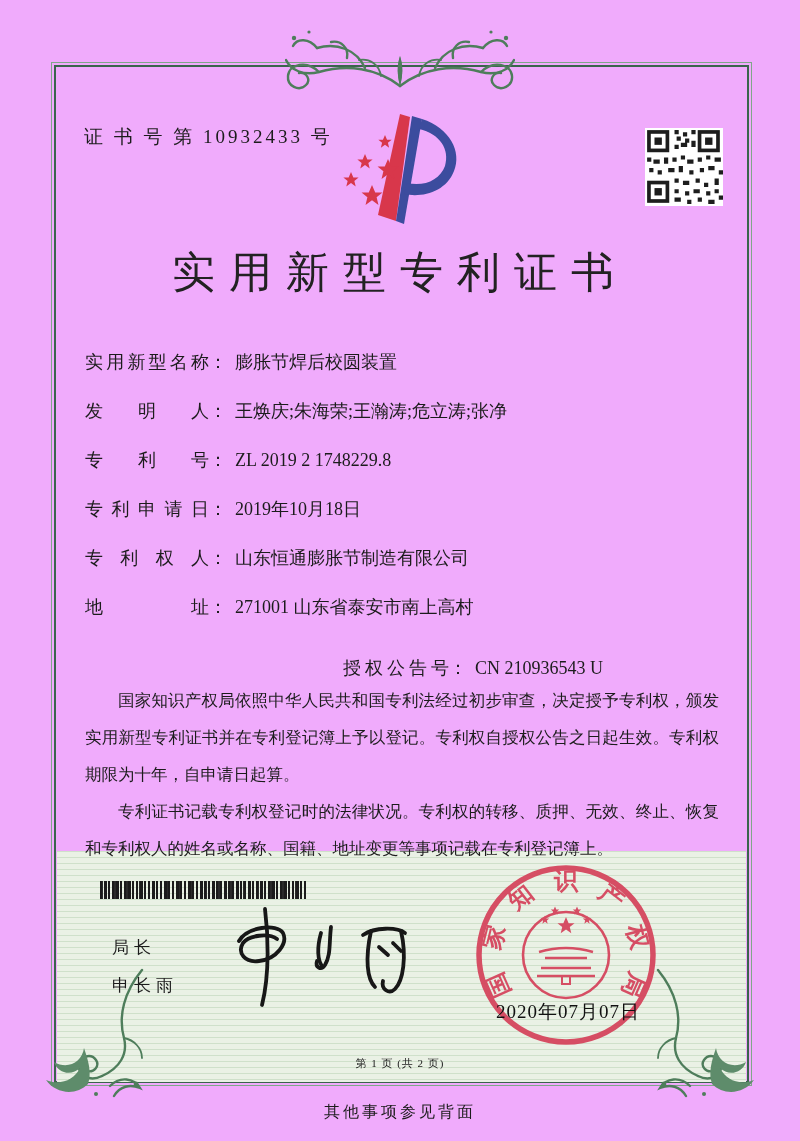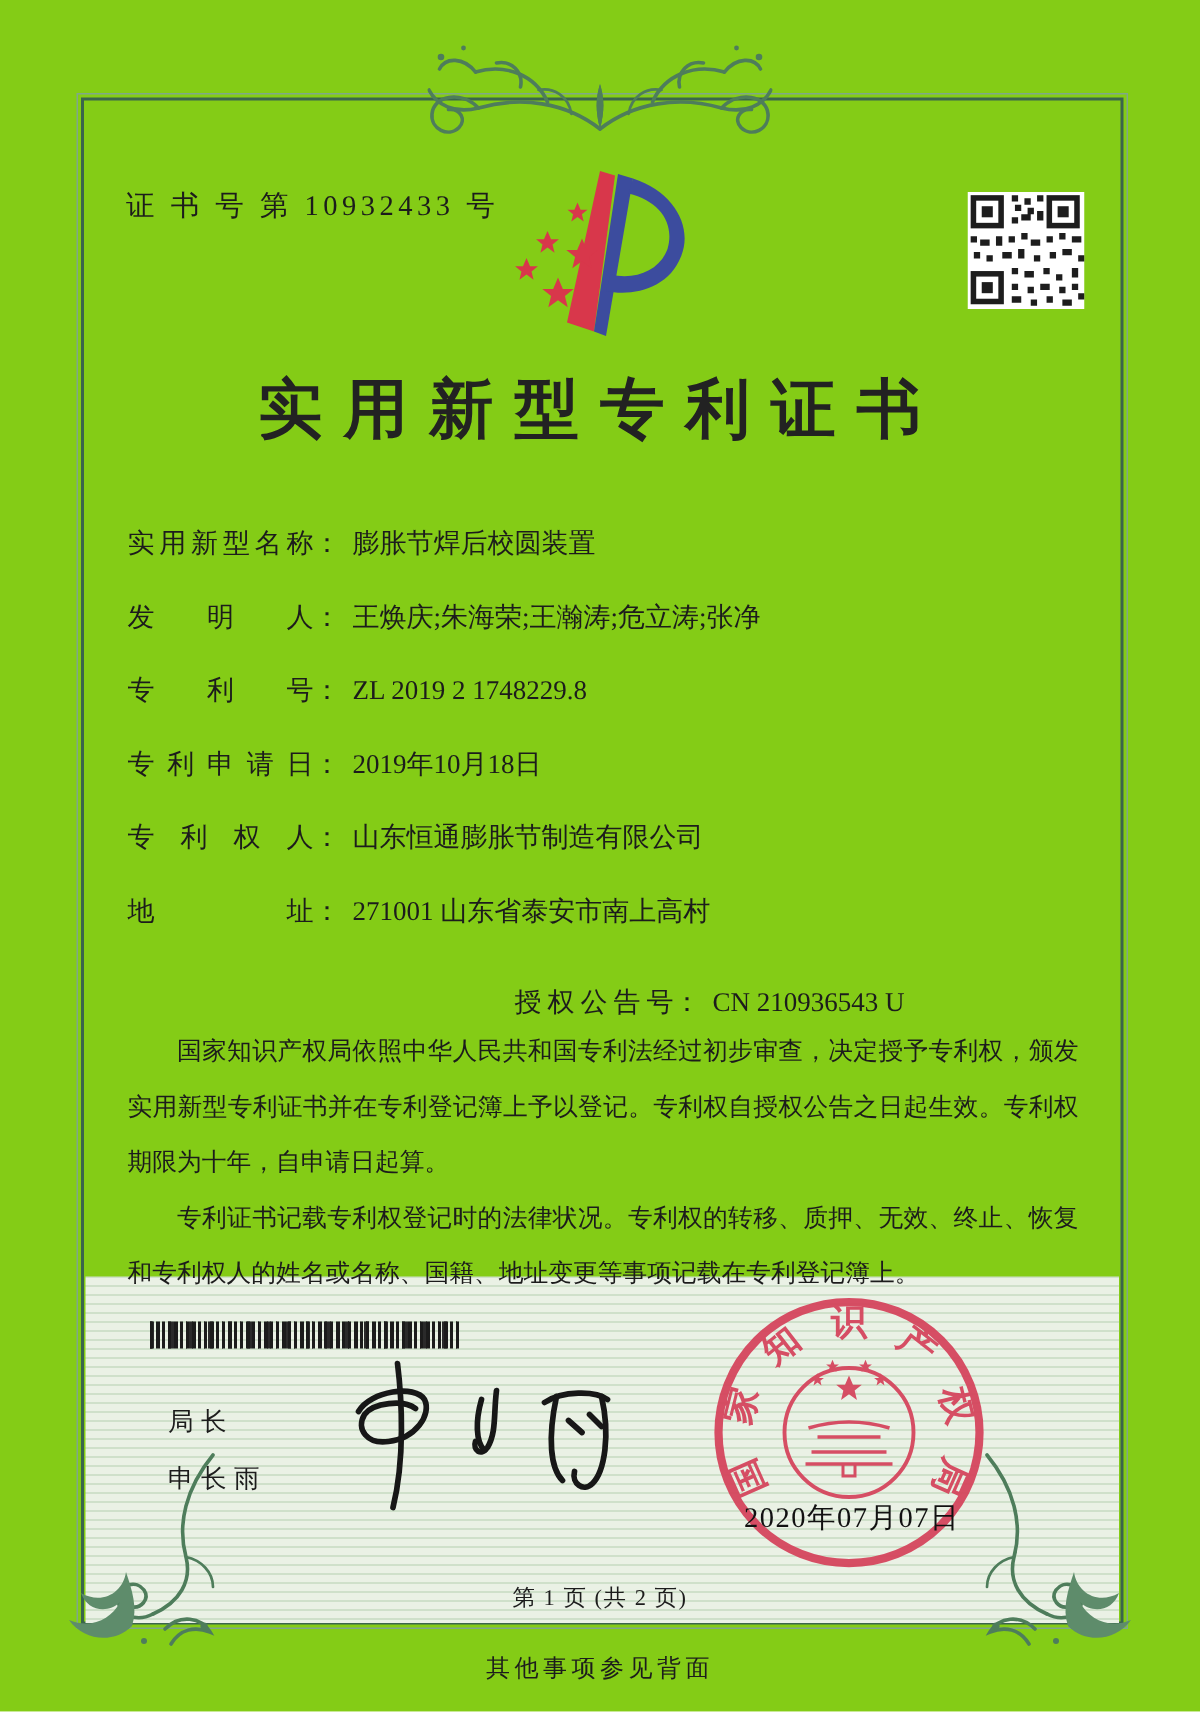--- a/index.html
+++ b/index.html
@@ -1,50 +1,50 @@
 <!DOCTYPE html>
 <html><head>
 <meta charset="utf-8">
 <style>
   html,body{margin:0;padding:0;background:#ffffff;}
-  .page{position:relative;width:800px;height:1141px;background:#84cc16;overflow:hidden;
+  .page{position:relative;width:800px;height:1141px;background:#f0abfc;overflow:hidden;
         font-family:"Liberation Serif","DejaVu Serif",serif;color:#1c1c1c;}
   
   .frame{position:absolute;left:51px;top:62px;width:699px;height:1022px;
          border:1px solid #7fa789;pointer-events:none;}
   .frame::after{content:"";position:absolute;left:2px;top:2px;right:2px;bottom:2px;
          border:2px solid #3a654c;}
   
   .waveband{position:absolute;left:57px;top:851px;width:689px;height:231px;
          background:repeating-linear-gradient(180deg,#cede c9 0,#cfe0ca 1px,#eaf1e5 1px,#eaf1e5 6px);
          background:repeating-linear-gradient(180deg,#cfe0ca 0 1px,#eaf1e5 1px 6px);}
   .certno{position:absolute;left:84px;top:124px;font-size:19px;letter-spacing:3px;}
   .logo{position:absolute;left:338px;top:104px;}
   .qr{position:absolute;left:645px;top:128px;}
   .title{position:absolute;left:0;top:244px;width:100%;text-align:center;
-         font-size:43px;font-weight:700;letter-spacing:14px;color:#222;}
+         font-size:43px;font-weight:400;letter-spacing:14px;color:#222;}
   .frow{position:absolute;left:85px;font-size:18px;white-space:nowrap;}
   .flabel{display:inline-block;width:124px;text-align:justify;text-align-last:justify;}
   .colon{display:inline-block;margin-right:8px;}
   .grantno{position:absolute;left:343px;top:644px;font-size:18px;white-space:nowrap;margin-top:12px;}
   .grantno .flabel{width:106px;}
   .paras{position:absolute;left:85px;top:682px;width:634px;font-size:16.5px;
          line-height:37px;text-align:justify;}
   .paras p{margin:0;text-indent:2em;}
   .barcode{position:absolute;left:100px;top:881px;width:206px;height:18px;
          background:
            repeating-linear-gradient(90deg,#1b1b1b 0 2px,transparent 2px 4px),
            repeating-linear-gradient(90deg,#1b1b1b 0 1px,transparent 1px 6px),
            repeating-linear-gradient(90deg,#2a2a2a 0 3px,transparent 3px 13px);}
   .sig-title{position:absolute;left:112px;top:936px;font-size:17px;letter-spacing:5px;}
   .sig-name{position:absolute;left:112px;top:974px;font-size:17px;letter-spacing:5px;}
   .sig-svg{position:absolute;left:225px;top:903px;}
   .seal{position:absolute;left:471px;top:860px;}
   .seal-date{position:absolute;left:496px;top:999px;font-size:19px;letter-spacing:1px;color:#111;}
-  .pageinfo{position:absolute;left:0;top:1056px;width:100%;text-align:center;font-size:15px;letter-spacing:1px;}
+  .pageinfo{position:absolute;left:0;top:1056px;width:100%;text-align:center;font-size:11px;letter-spacing:1px;}
   .backnote{position:absolute;left:0;top:1102px;width:100%;text-align:center;font-size:16px;letter-spacing:3px;}
   .orn-top{position:absolute;left:285px;top:6px;}
   .orn-bl{position:absolute;left:30px;top:966px;}
   .orn-br{position:absolute;left:650px;top:966px;}
 </style>
 </head>
 <body>
 
 <div class="page">
 

